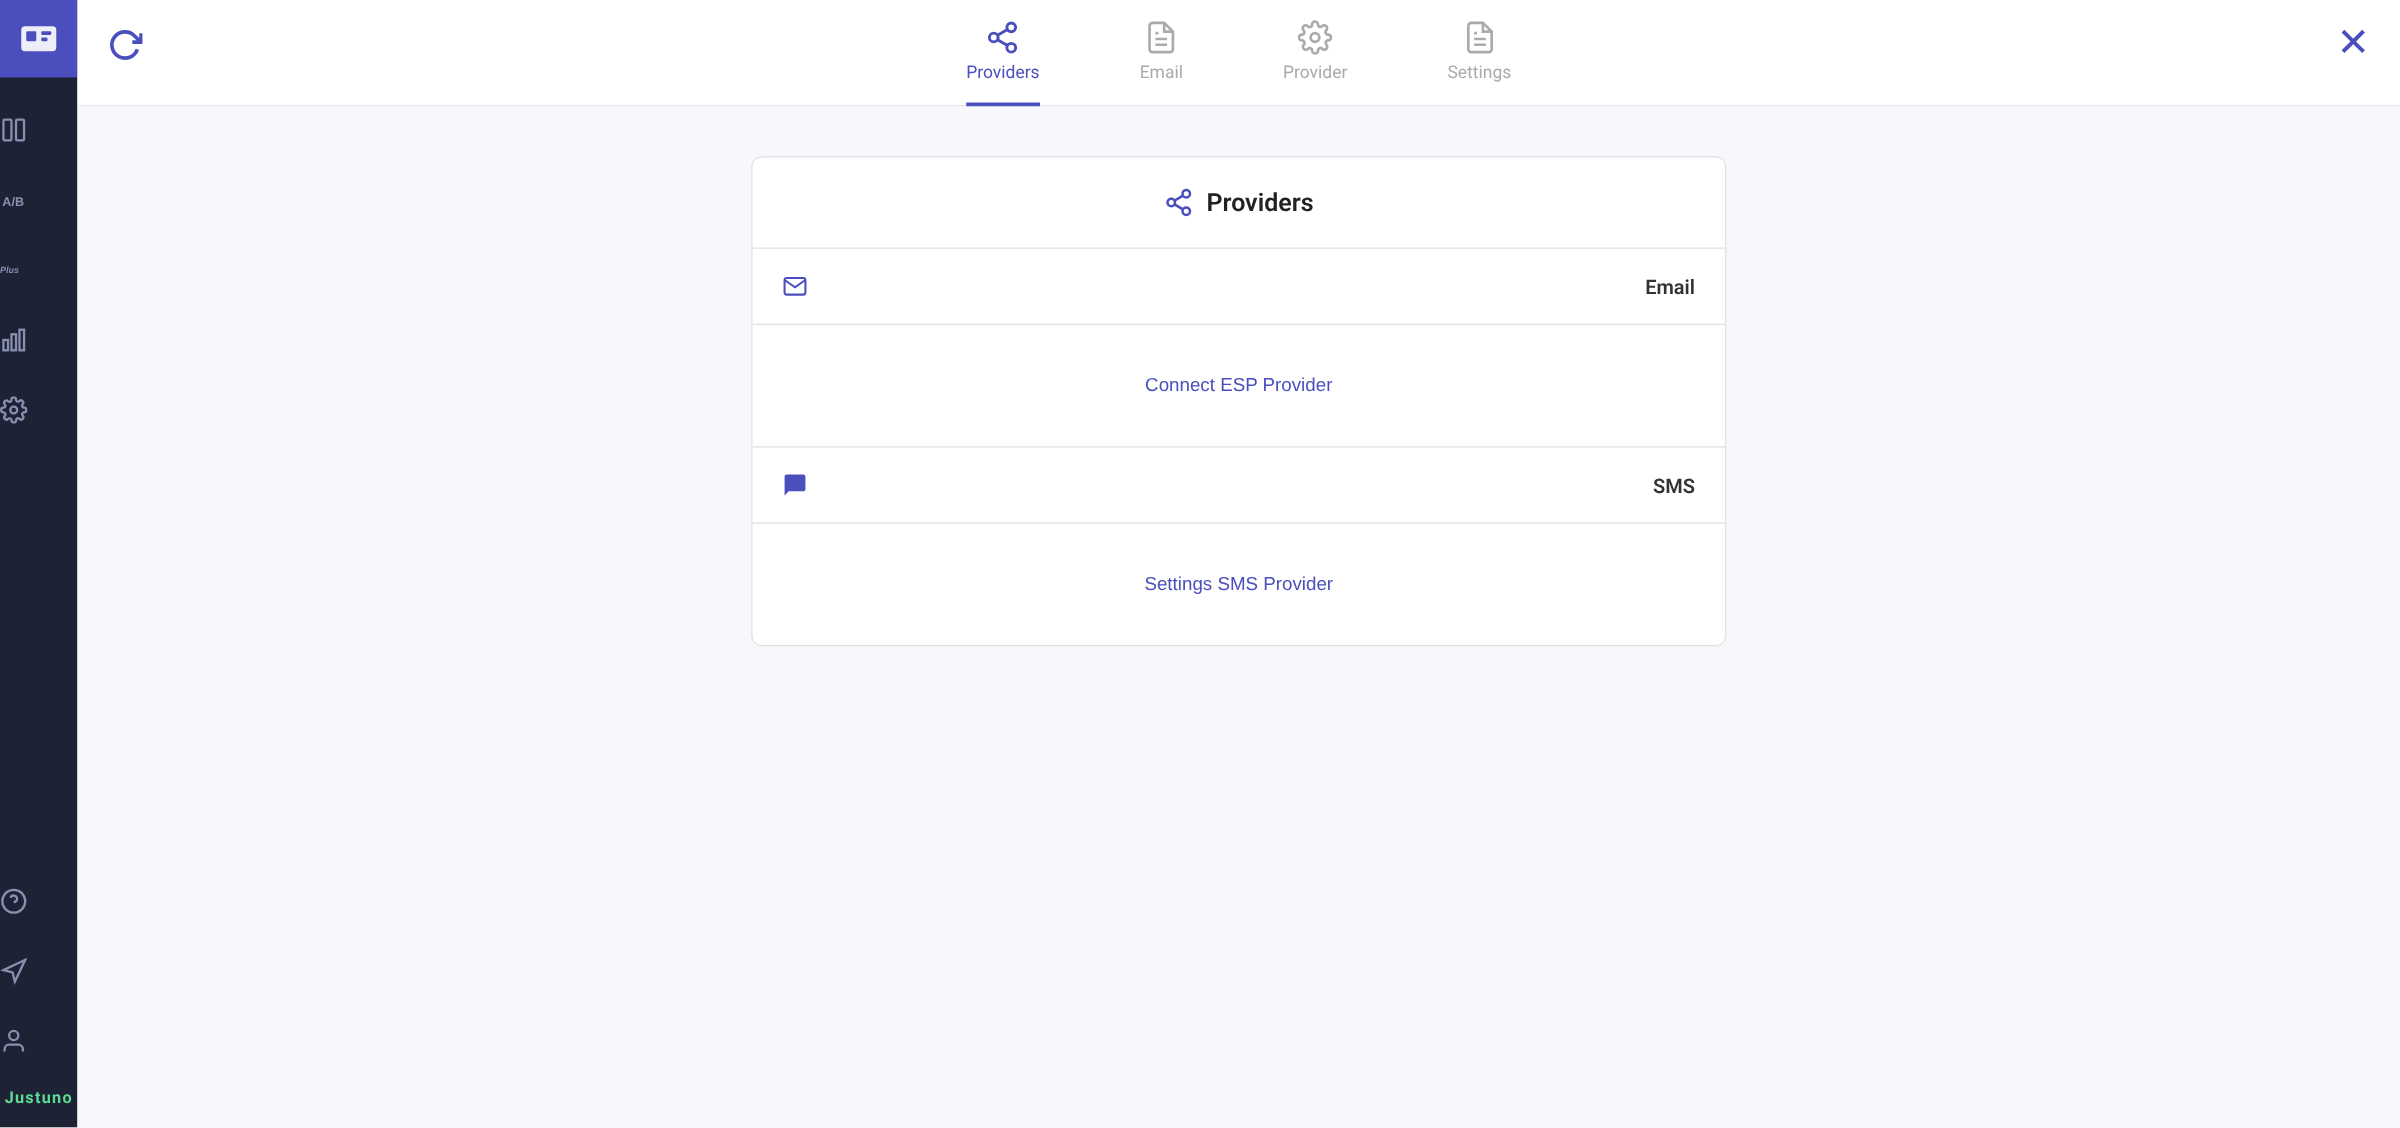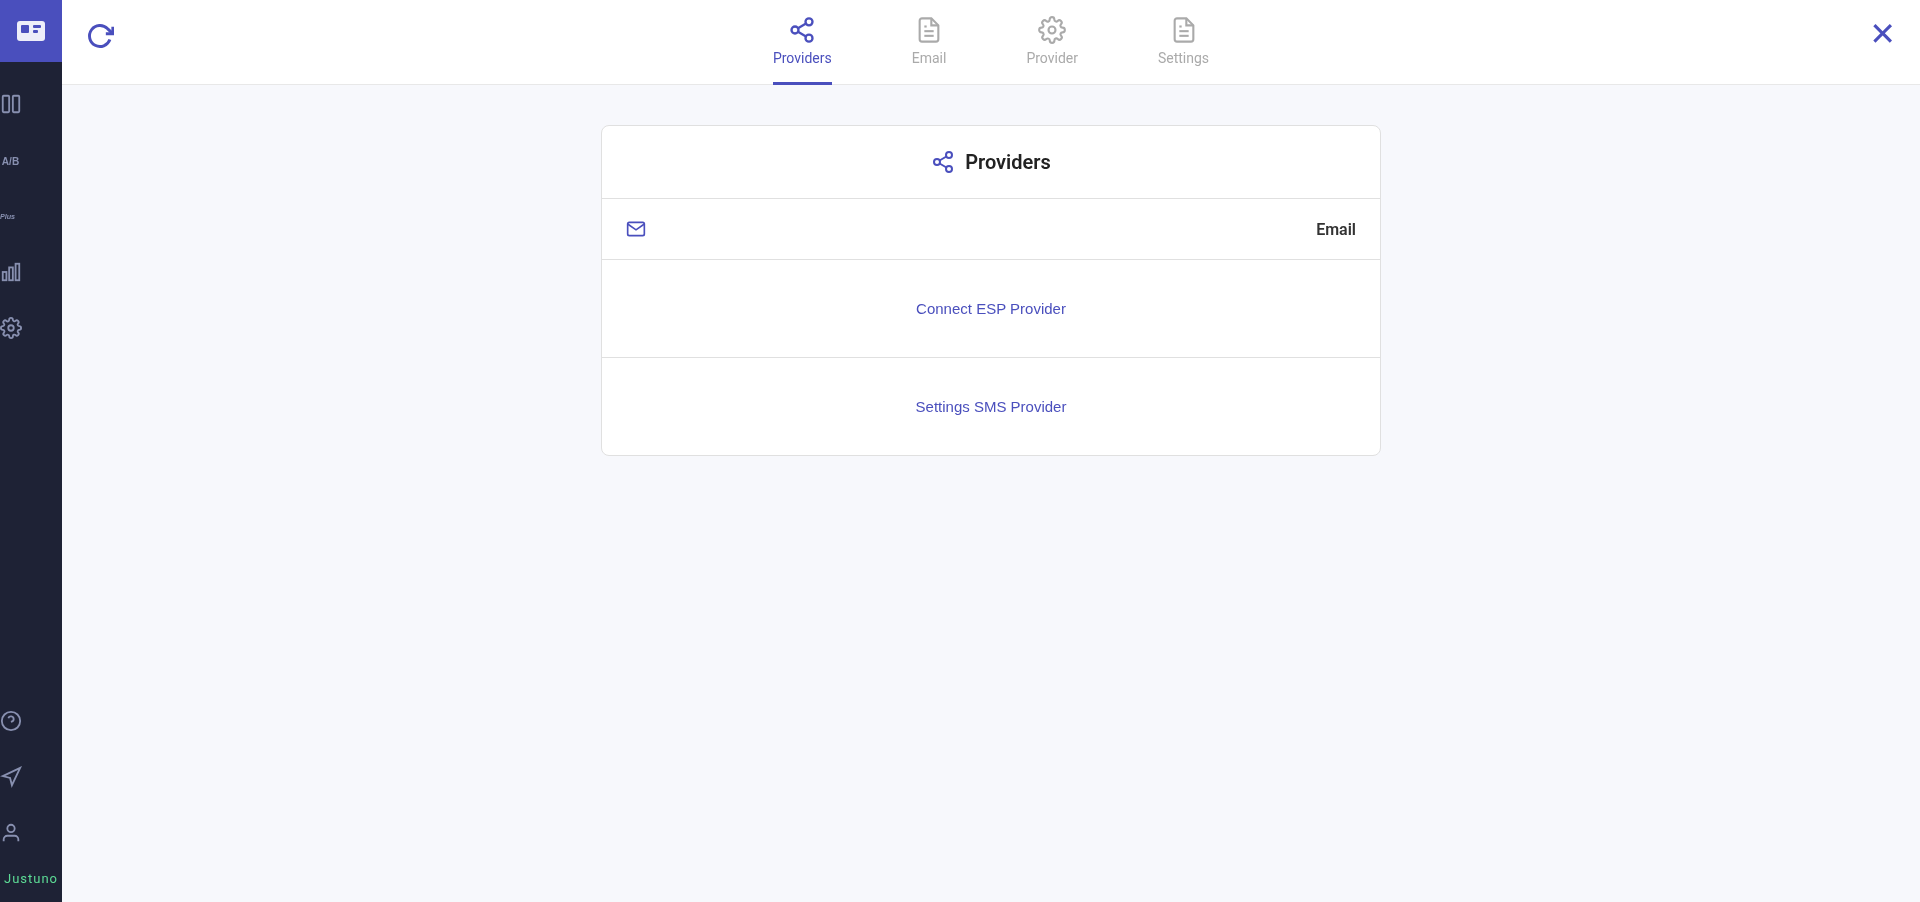--- a/index.html
+++ b/index.html
@@ -61,21 +61,21 @@
       display: flex;
       flex-direction: column;
       align-items: center;
       padding-bottom: 12px;
       gap: 4px;
     }
     .sidebar-bottom .sidebar-item { }
     .justuno-logo {
       color: #5cdb95;
       font-size: 13px;
-      font-weight: 400;
+      font-weight: 700;
       letter-spacing: 1px;
       padding: 8px 0 4px;
     }
 
     
     .main {
       flex: 1;
       display: flex;
       flex-direction: column;
       background: #fff;
@@ -357,20 +357,26 @@
             <polyline points="22,6 12,13 2,6"></polyline>
           </svg>
           <span>Email</span>
         </div>
         <div class="provider-connect">
           <button class="connect-link">Connect ESP Provider</button>
         </div>
       </div>
 
       <div class="provider-section">
+        <div class="provider-type-header">
+          <svg viewBox="0 0 24 24" fill="currentColor" xmlns="http://www.w3.org/2000/svg" style="color:#4a4fbd">
+            <path d="M20 2H4c-1.1 0-2 .9-2 2v18l4-4h14c1.1 0 2-.9 2-2V4c0-1.1-.9-2-2-2z"></path>
+          </svg>
+          <span>SMS</span>
+        </div>
         <div class="provider-connect">
           <button class="connect-link">Settings SMS Provider</button>
         </div>
       </div>
 
     </div>
   </div>
 
 </div>
 

